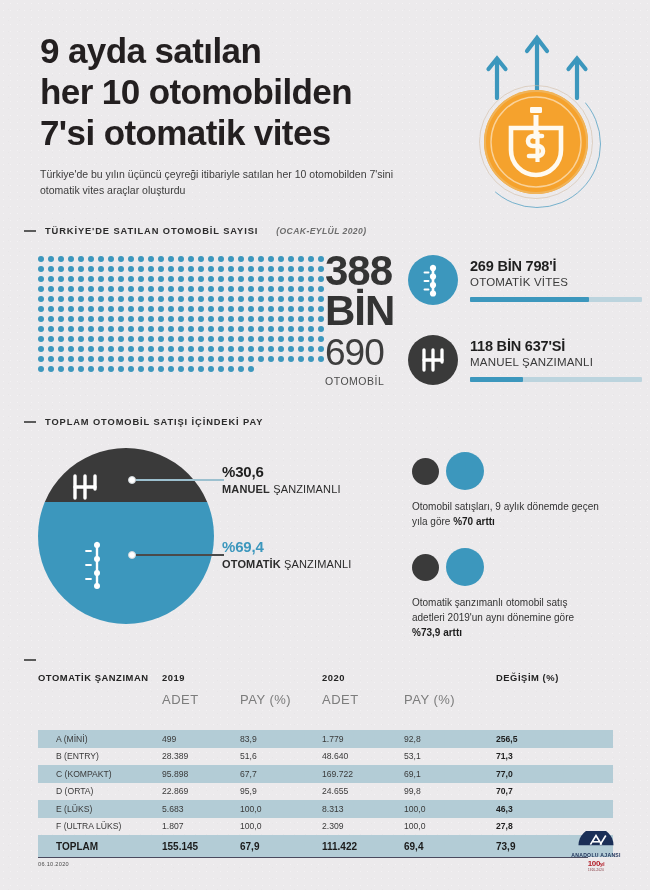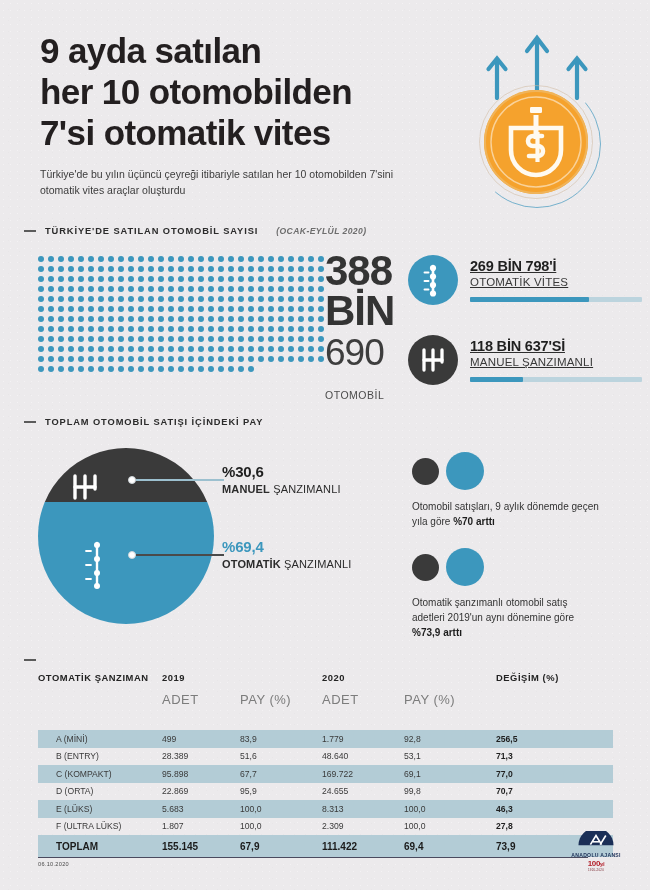--- a/index.html
+++ b/index.html
@@ -69,27 +69,27 @@
   
   #dotgrid{position:absolute;left:38px;top:256px;}
   .dot-row{display:flex;gap:3.6px;margin-bottom:3.6px;}
   .dot{width:6.4px;height:6.4px;border-radius:50%;background:#3c97bd;}
 
   
   .bignum{position:absolute;left:325px;top:252px;width:90px;text-align:left;}
   .bignum .n1{font-size:42px;font-weight:bold;line-height:38px;color:#343434;letter-spacing:-1px;}
   .bignum .n2{font-size:42px;font-weight:bold;line-height:42px;color:#343434;letter-spacing:-1px;}
   .bignum .n3{font-size:37px;font-weight:300;line-height:42px;color:#3d3d3d;letter-spacing:-1px;}
-  .bignum .n4{font-size:10.5px;font-weight:400;color:#4b4b4b;letter-spacing:.5px;margin-top:15px;}
+  .bignum .n4{font-size:10.5px;font-weight:400;color:#4b4b4b;letter-spacing:.5px;margin-top:1px;}
 
   
   .stat{position:absolute;left:408px;display:flex;gap:12px;align-items:flex-start;}
   .stat .ico{width:50px;height:50px;border-radius:50%;flex:0 0 auto;
     display:flex;align-items:center;justify-content:center;}
-  .stat .txt{padding-top:3px;text-decoration:underline;}
+  .stat .txt{padding-top:3px;}
   .stat .big{font-size:14.5px;font-weight:bold;color:#1f1f1f;letter-spacing:-.2px;line-height:17px;}
   .stat .sml{font-size:11.5px;color:#3a3a3a;letter-spacing:.2px;line-height:15px;}
   .bar{height:4.5px;width:172px;background:#bcd4de;margin-top:7px;border-radius:1px;position:relative;}
   .bar i{position:absolute;left:0;top:0;bottom:0;background:#3c97bd;border-radius:1px;display:block;}
 
   
   .pie{position:absolute;left:38px;top:448px;width:176px;height:176px;border-radius:50%;
     background:linear-gradient(#3a3a3a 0 30.6%, #3c97bd 30.6% 100%);}
   .pie-cb{position:absolute;left:68px;top:470px;}
   .pie-cb2{position:absolute;left:78px;top:537px;}

